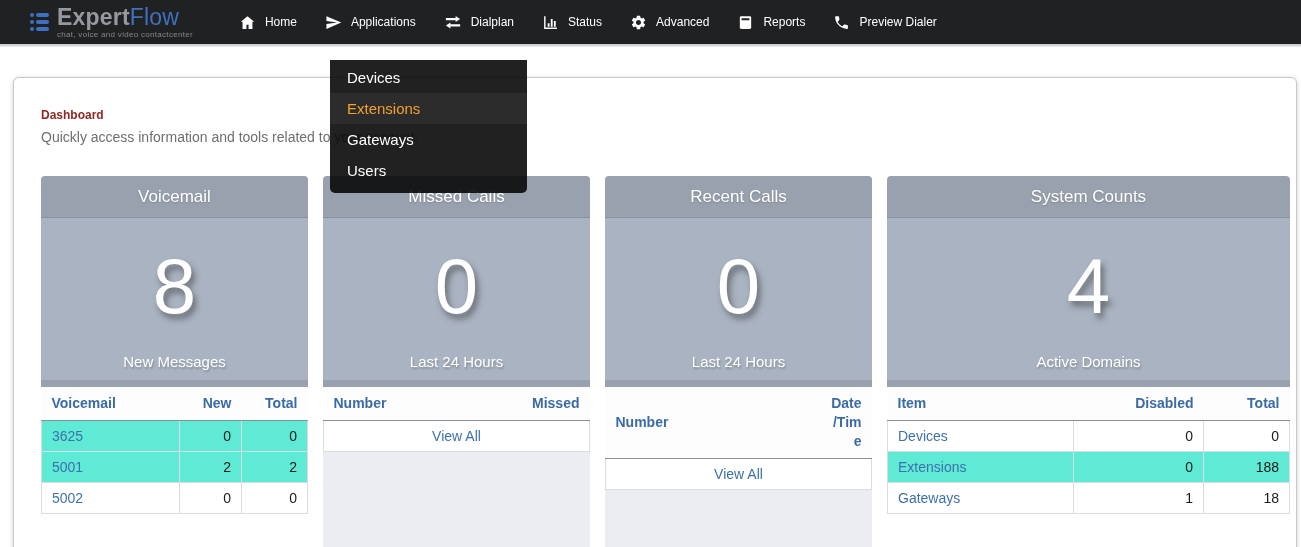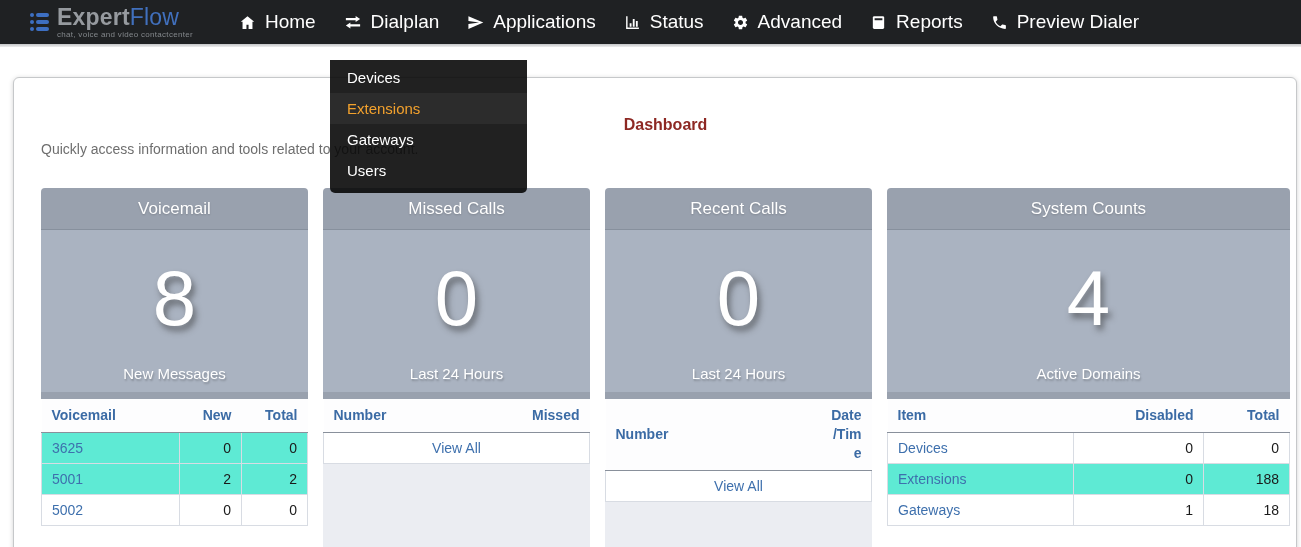--- a/index.html
+++ b/index.html
@@ -16,37 +16,37 @@
   .brand-mark .mrow { display:flex; gap:2px; align-items:center; }
   .mdot { width:4px; height:4px; border-radius:50%; background:#3d6fc2; }
   .mdash { width:13px; height:4px; border-radius:2px; background:#3d6fc2; }
   .brand-text { display:flex; flex-direction:column; line-height:1; }
   .brand-line { font-size:23px; letter-spacing:0.2px; }
   .brand-expert { font-weight:bold; color:#969a9f; }
   .brand-flow { font-weight:normal; color:#4170bd; }
   .brand-tagline { font-size:8px; color:#84888c; margin-top:2px; letter-spacing:0.3px; }
 
   .nav { display:flex; align-items:stretch; list-style:none; }
-  .nav-item { display:flex; align-items:center; gap:9px; padding:0 14px; font-size:19px;
+  .nav-item { display:flex; align-items:center; gap:9px; padding:0 14px; font-size:12px;
               color:#fff; cursor:pointer; white-space:nowrap; }
   .nav-item svg { display:block; }
   .nav-item.active { background:#040404; color:var(--accent-orange,#f89406); }
 
   
   .dropdown { position:absolute; left:330px; top:60px; width:197px;
               background:rgba(9,9,9,0.9); border-radius:0 0 5px 5px; padding:2px 0 7px;
               z-index:40; list-style:none; }
   .dropdown-item { padding:7px 17px; font-size:15px; color:#fff; cursor:pointer; }
   .dropdown-item.highlighted { color:#f2a12d; background:rgba(255,255,255,0.05); }
 
   
   .panel { position:absolute; left:13px; top:77px; width:1284px; height:600px; background:#fff;
            border:1px solid #c6c8ca; border-radius:6px; box-shadow:0 1px 5px rgba(0,0,0,0.18);
            padding:30px 6px 0 27px; z-index:10; }
-  .page-title { font-size:16px; font-weight:bold; color:var(--title-red,#8d2823); margin:8px 0 7px;text-align:center; }
+  .page-title { font-size:12px; font-weight:bold; color:var(--title-red,#8d2823); margin:0 0 7px; }
   .page-subtitle { font-size:14px; color:#6e6e6e; }
 
   
   .cards { display:flex; gap:15px; margin-top:31px; }
   .card { width:267px; display:flex; flex-direction:column; }
   .card:last-child { flex:1; width:auto; }
   .card-header { height:42px; background:var(--card-header-gray,#99a1ae);
                  border-bottom:1px solid #87909d; border-radius:4px 4px 0 0;
                  display:flex; align-items:center; justify-content:center;
                  color:#fff; font-size:17px; text-shadow:0 1px 2px rgba(0,0,0,0.18); }
@@ -101,33 +101,33 @@
       <li class="nav-item">
         <span>
           <svg width="17" height="17" viewBox="0 0 24 24">
             <path fill="currentColor" d="M12 3 2.5 11H5v10h5.5v-6h3v6H19V11h2.5L12 3z"></path>
           </svg>
         </span>
         <span>Home</span>
       </li>
       <li class="nav-item">
         <span>
+          <svg width="17" height="17" viewBox="0 0 24 24">
+            <path fill="currentColor" d="M2.01 21 23 12 2.01 3 2 10l15 2-15 2z"></path>
+          </svg>
+        </span>
+        <span>Applications</span>
+      </li>
+      <li class="nav-item">
+        <span>
           <svg width="18" height="18" viewBox="0 0 24 24">
             <path fill="currentColor" d="M2.5 6.5h13V4l6 4-6 4V9.5h-13zM21.5 15h-13v-2.5l-6 4 6 4V18h13z"></path>
           </svg>
         </span>
         <span>Dialplan</span>
-      </li>
-      <li class="nav-item">
-        <span>
-          <svg width="17" height="17" viewBox="0 0 24 24">
-            <path fill="currentColor" d="M2.01 21 23 12 2.01 3 2 10l15 2-15 2z"></path>
-          </svg>
-        </span>
-        <span>Applications</span>
       </li>
       <li class="nav-item">
         <span>
           <svg width="17" height="17" viewBox="0 0 24 24">
             <path fill="currentColor" d="M3 3h2v16h16v2H3V3zm5 10h2.6v5H8v-5zm4.4-6H15v11h-2.6V7zm4.4 3h2.6v8h-2.6v-8z"></path>
           </svg>
         </span>
         <span>Status</span>
       </li>
       <li class="nav-item">

